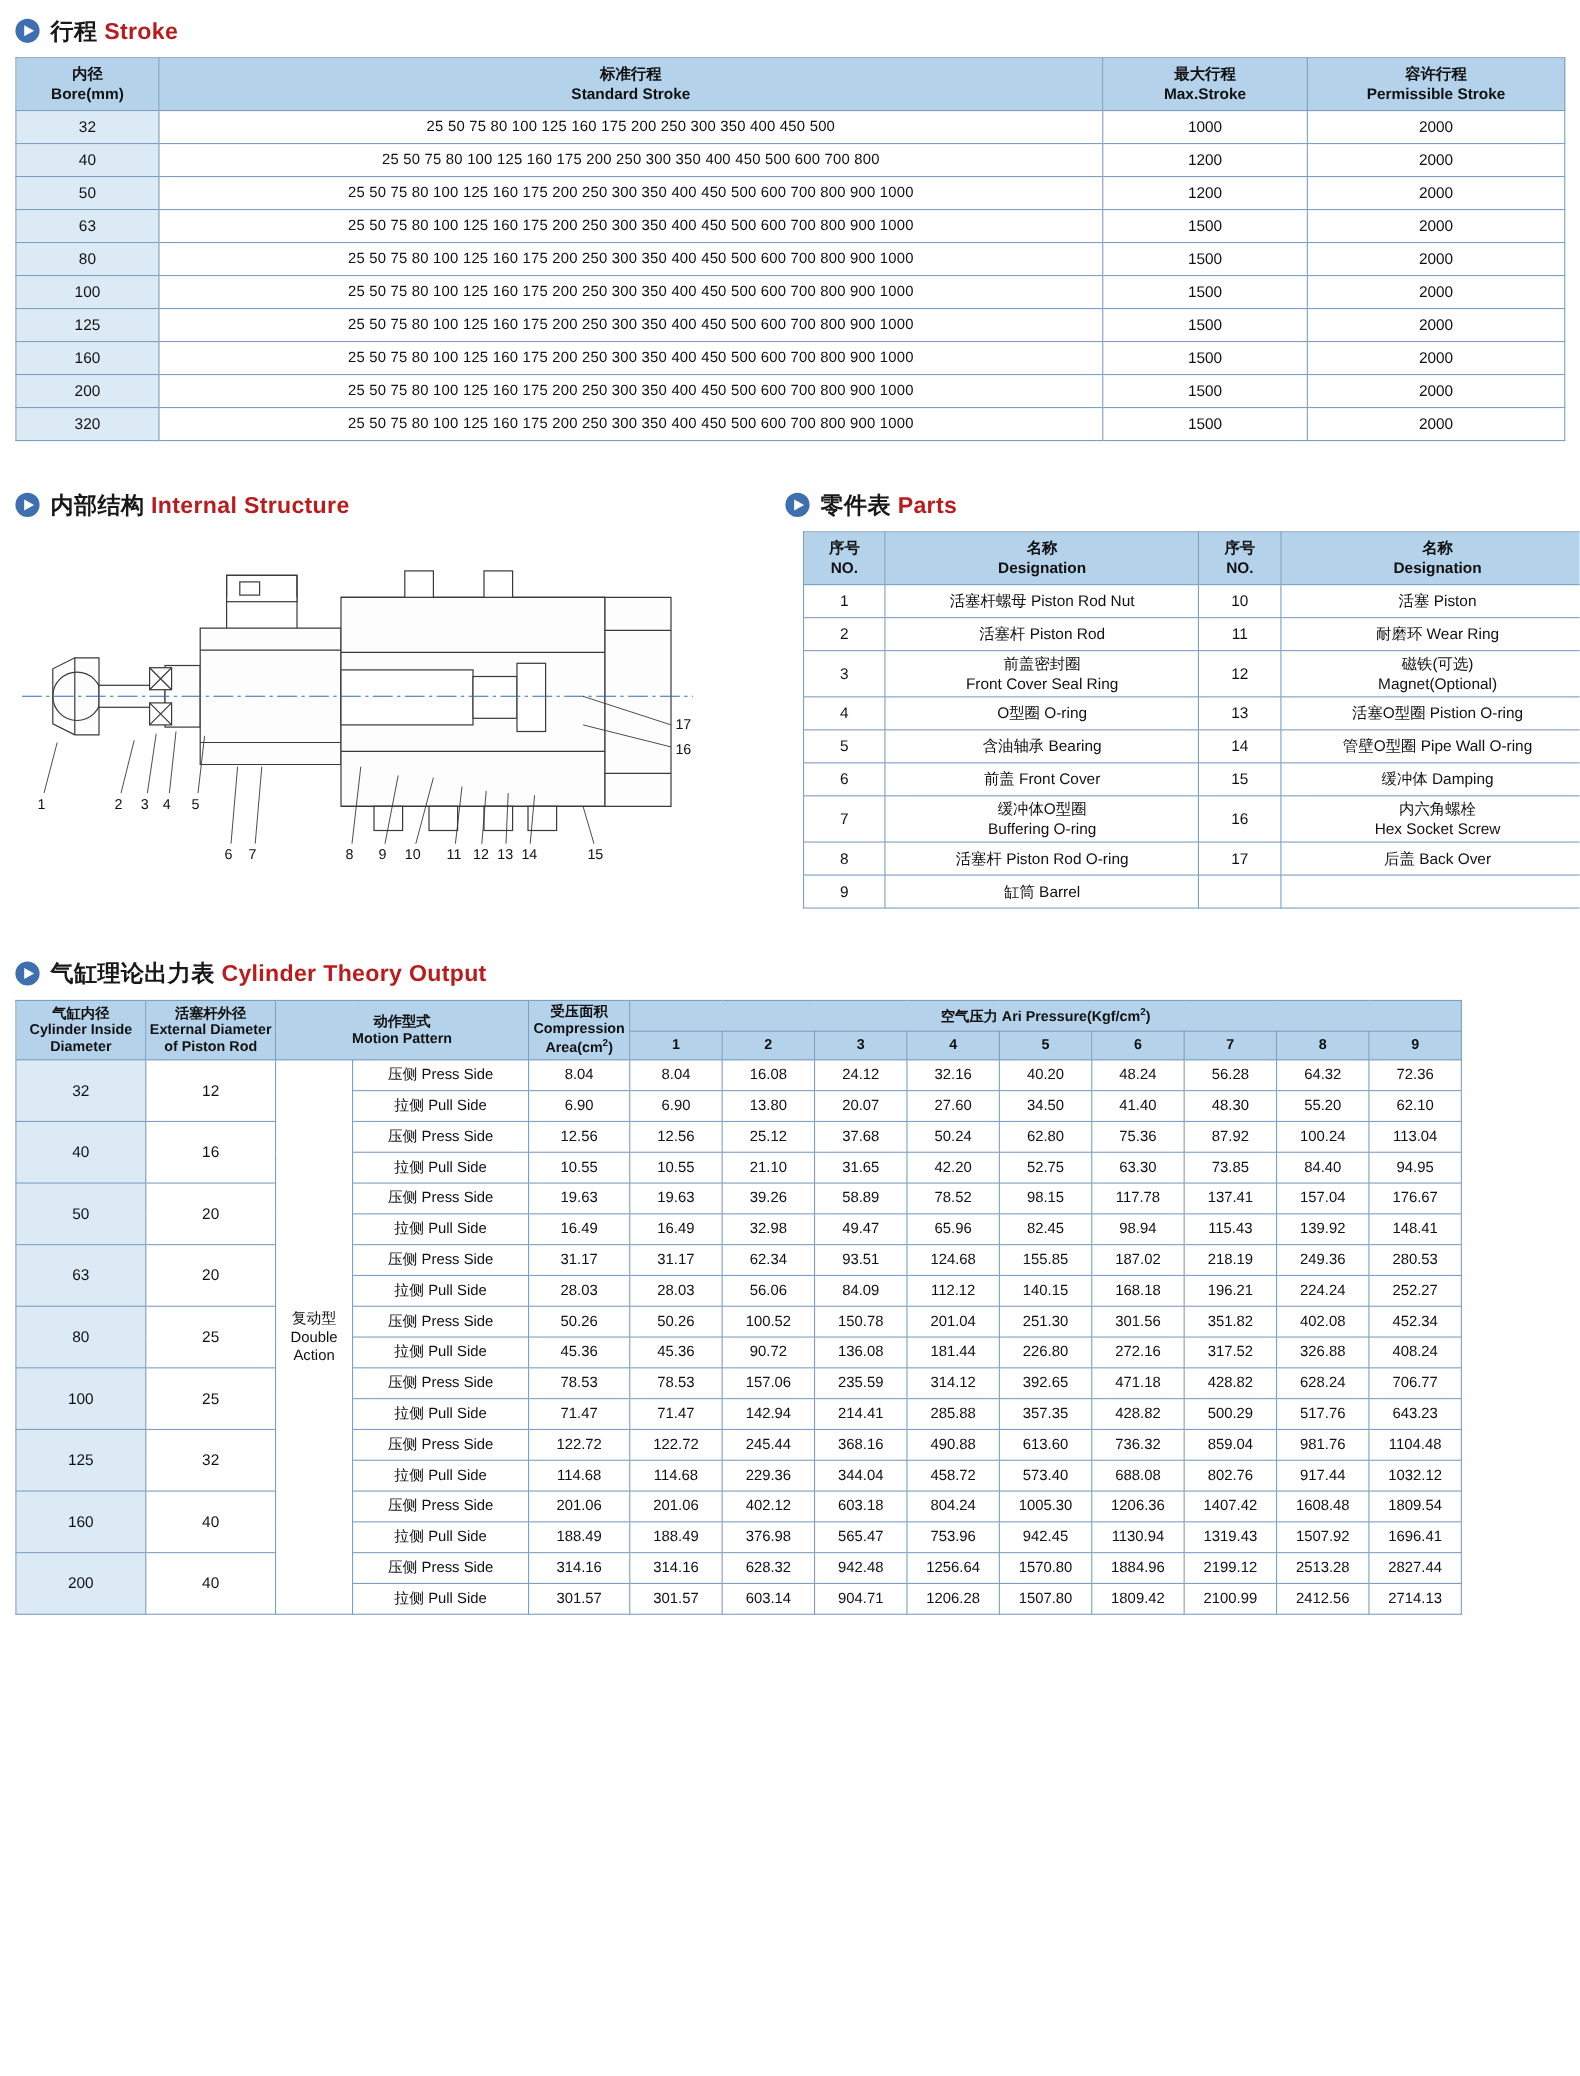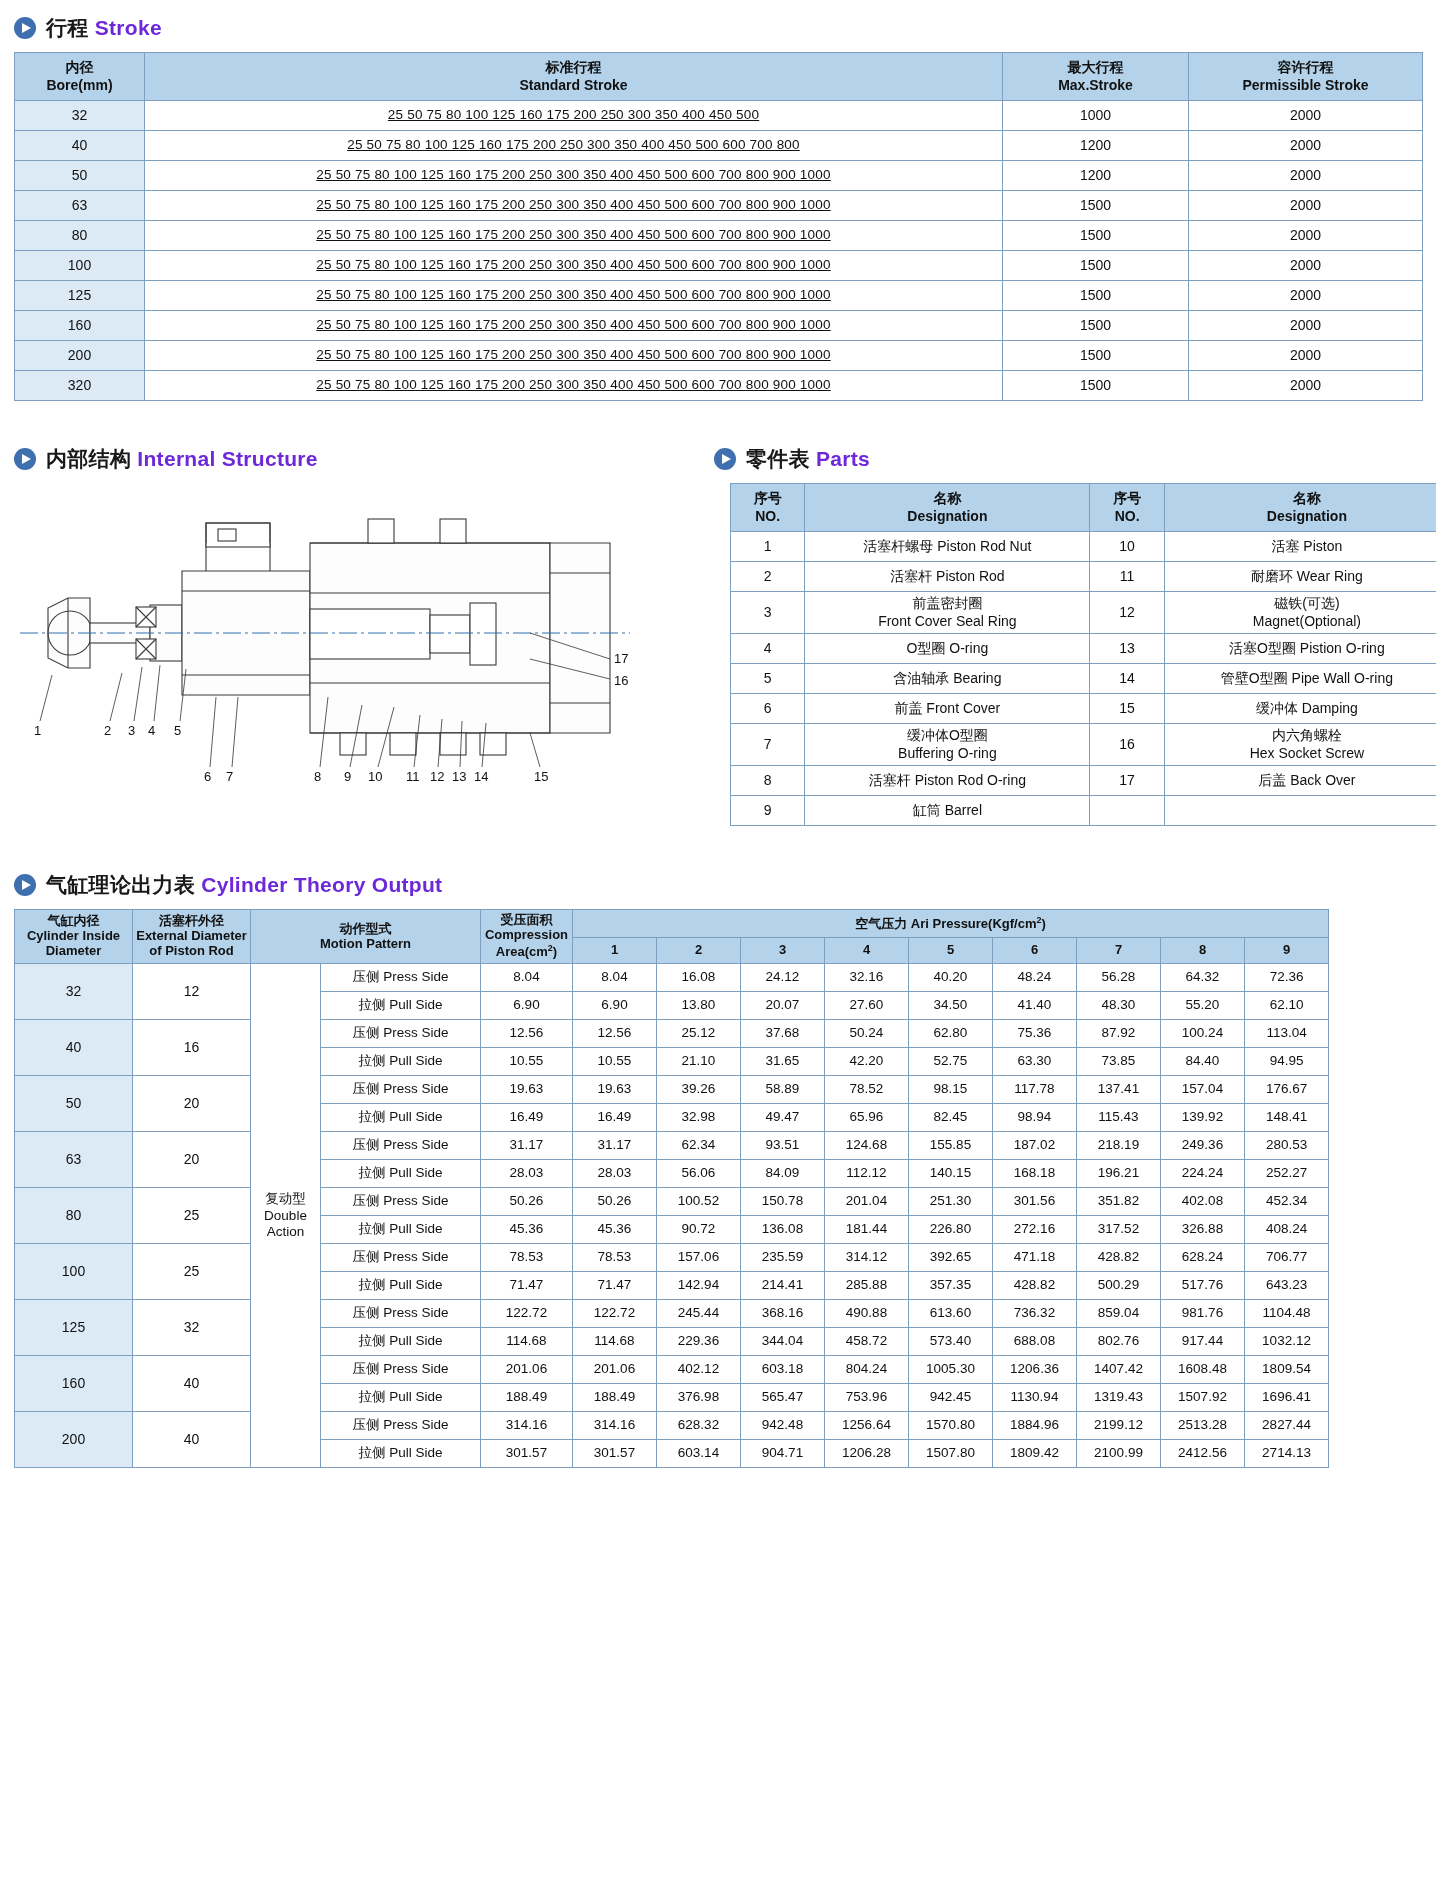--- a/index.html
+++ b/index.html
@@ -33,21 +33,21 @@
     flex: 0 0 auto;
   }
   .bullet-icon svg { display: block; }
   .section-title {
     font-size: 21px;
     font-weight: bold;
     letter-spacing: .3px;
     color: #18181a;
     white-space: nowrap;
   }
-  .section-title .en { color: #6d28d9; }
+  .section-title .en { color: #b91c1c; }
 
   
   table.grid {
     border-collapse: collapse;
     table-layout: fixed;
   }
   table.grid th, table.grid td {
     border: 1px solid #7f9fc0;
     font-size: 13.5px;
     text-align: center;
@@ -59,21 +59,21 @@
   table.grid th {
     background: #b4d3ea;
     font-weight: bold;
     font-size: 14px;
     padding: 6px 16px;
   }
 
   
   #stroke-table { width: 1408px; margin-left: 14px; }
   #stroke-table td.bore { background: #dceaf6; font-size: 14px; height: 30px; }
-  #stroke-table td.std { background: #ffffff; font-size: 13.5px; letter-spacing: .2px; text-decoration: underline;}
+  #stroke-table td.std { background: #ffffff; font-size: 13.5px; letter-spacing: .2px;}
   #stroke-table td.mx  { background: #ffffff; font-size: 14px; }
   #stroke-table td.pm  { background: #ffffff; font-size: 14px; }
 
   
   .mid-wrap { display: flex; align-items: flex-start; margin-top: 30px; }
   .mid-left { width: 700px; }
   .mid-right { width: 720px; }
 
   .drawing {
     position: relative;

